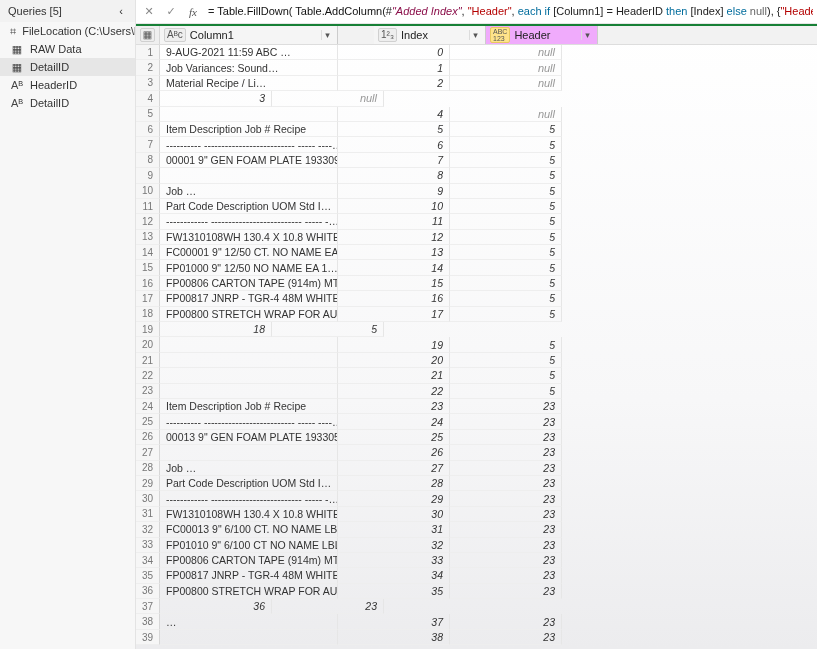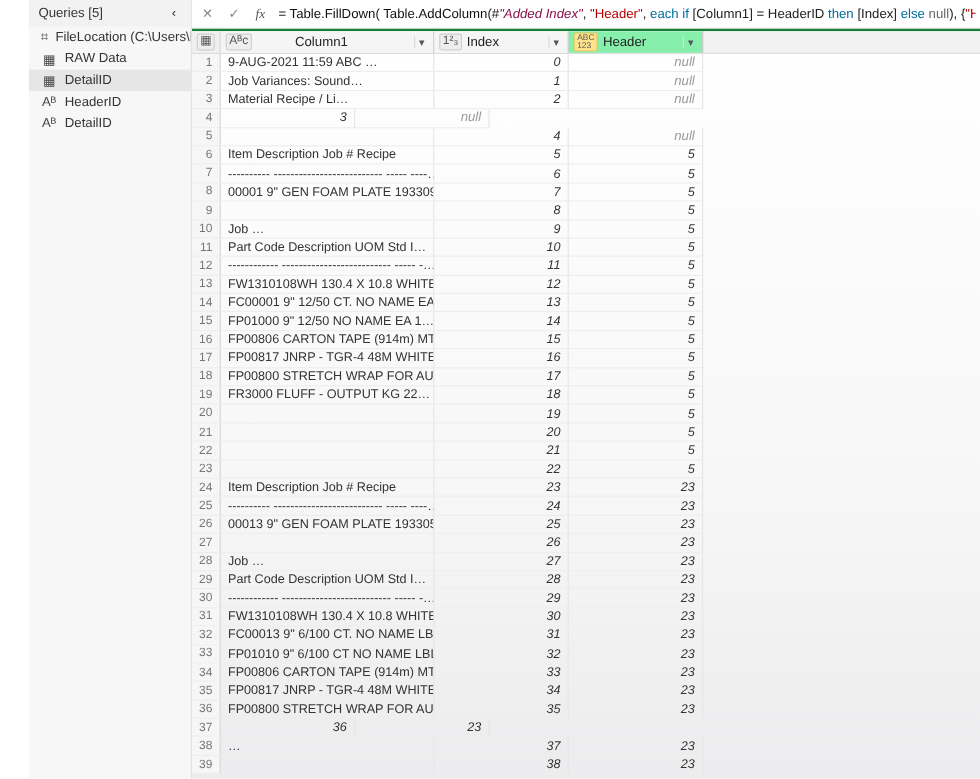--- a/index.html
+++ b/index.html
@@ -1,17 +1,17 @@
 <!DOCTYPE html>
 <html><head>
 <meta charset="utf-8">
 <style>
   * { box-sizing: border-box; font-family: "Segoe UI", sans-serif; font-size: 11px; }
   body { margin: 0; background: #fff; color: #333; overflow: hidden; width: 817px; height: 649px; }
-  .app { display: flex; height: 100%; padding-left: 24px; }
+  .app { display: flex; height: 100%; }
 
   
   .sidebar { width: 136px; border-right: 1px solid #e3e3e3; display: flex; flex-direction: column; background: #f7f7f7; }
   .sidebar-header { display:flex; align-items:center; justify-content:space-between; padding: 4px 6px 4px 8px; height: 22px; background:#f2f2f2; }
   .sidebar-header span { color:#333; font-size: 11px; }
   .collapse-btn { width: 16px; height: 16px; display:inline-flex; align-items:center; justify-content:center; cursor:pointer; color:#555; }
   .query-list { flex:1; overflow:hidden; }
   .query-item { display:flex; align-items:center; gap:6px; padding: 3px 4px 3px 10px; height: 18px; cursor:pointer; white-space:nowrap; overflow:hidden; text-overflow:ellipsis; color:#333; }
   .query-item.selected { background:#e6e6e6; }
   .q-icon { width: 14px; text-align:center; color:#444; font-size:11px; }
@@ -41,26 +41,26 @@
   .c2 { width: 112px; justify-content:flex-end; color:#333; font-style: italic; font-size:10.5px; }
   .c3 { width: 112px; justify-content:flex-end; color:#333; font-style: italic; font-size:10.5px; }
 
   .nullv { color:#999; font-style: italic; }
 
   
   .hdr { display:flex; align-items:center; padding:0 4px; border-right:1px solid #ccc; background:#f5f5f5; }
   .hdr .type-icon { font-size:10px; color:#555; margin-right:4px; background:#eee; border:1px solid #d0d0d0; border-radius:2px; padding:0 2px; line-height:12px; }
   .hdr .label { flex:1; overflow:hidden; text-overflow:ellipsis; color:#222; font-size:11px; }
   .hdr .dd { width:12px; text-align:center; color:#555; font-size:9px; cursor:pointer; border-left:1px solid #dcdcdc; }
-  .hdr.hsel { background:#86efac; }
+  .hdr.hsel { background:#f0abfc; }
   .hdr.hsel .type-icon { background:#ffe38a; border-color:#e6c960; }
   .hdr.hrownum { width:24px; justify-content:center; background:#efefef; border-right:1px solid #d7d7d7; }
   .hdr.hrownum .type-icon { margin:0; }
-  .hdr.h1 { width:178px;gap:32px; }
-  .hdr.h2 { width:112px; }
+  .hdr.h1 { width:178px; }
+  .hdr.h2 { width:112px;margin-left:36px; }
   .hdr.h3 { width:112px; }
 </style>
 </head>
 <body>
 
 <div class="app">
 
   <div class="sidebar">
     <div class="sidebar-header">
       <span>Queries [5]</span>
@@ -235,21 +235,20 @@
             <div class="cell c3">5</div>
           </div>
           <div class="row">
             <div class="cell rownum">18</div>
             <div class="cell c1">    FP00800     STRETCH WRAP FOR AUTOMATI…</div>
             <div class="cell c2">17</div>
             <div class="cell c3">5</div>
           </div>
           <div class="row">
             <div class="cell rownum">19</div>
-            <div class="cell c1">    FR3000       FLUFF - OUTPUT            KG      22…</div>
             <div class="cell c2">18</div>
             <div class="cell c3">5</div>
           </div>
           <div class="row">
             <div class="cell rownum">20</div>
             <div class="cell c1"></div>
             <div class="cell c2">19</div>
             <div class="cell c3">5</div>
           </div>
           <div class="row">

